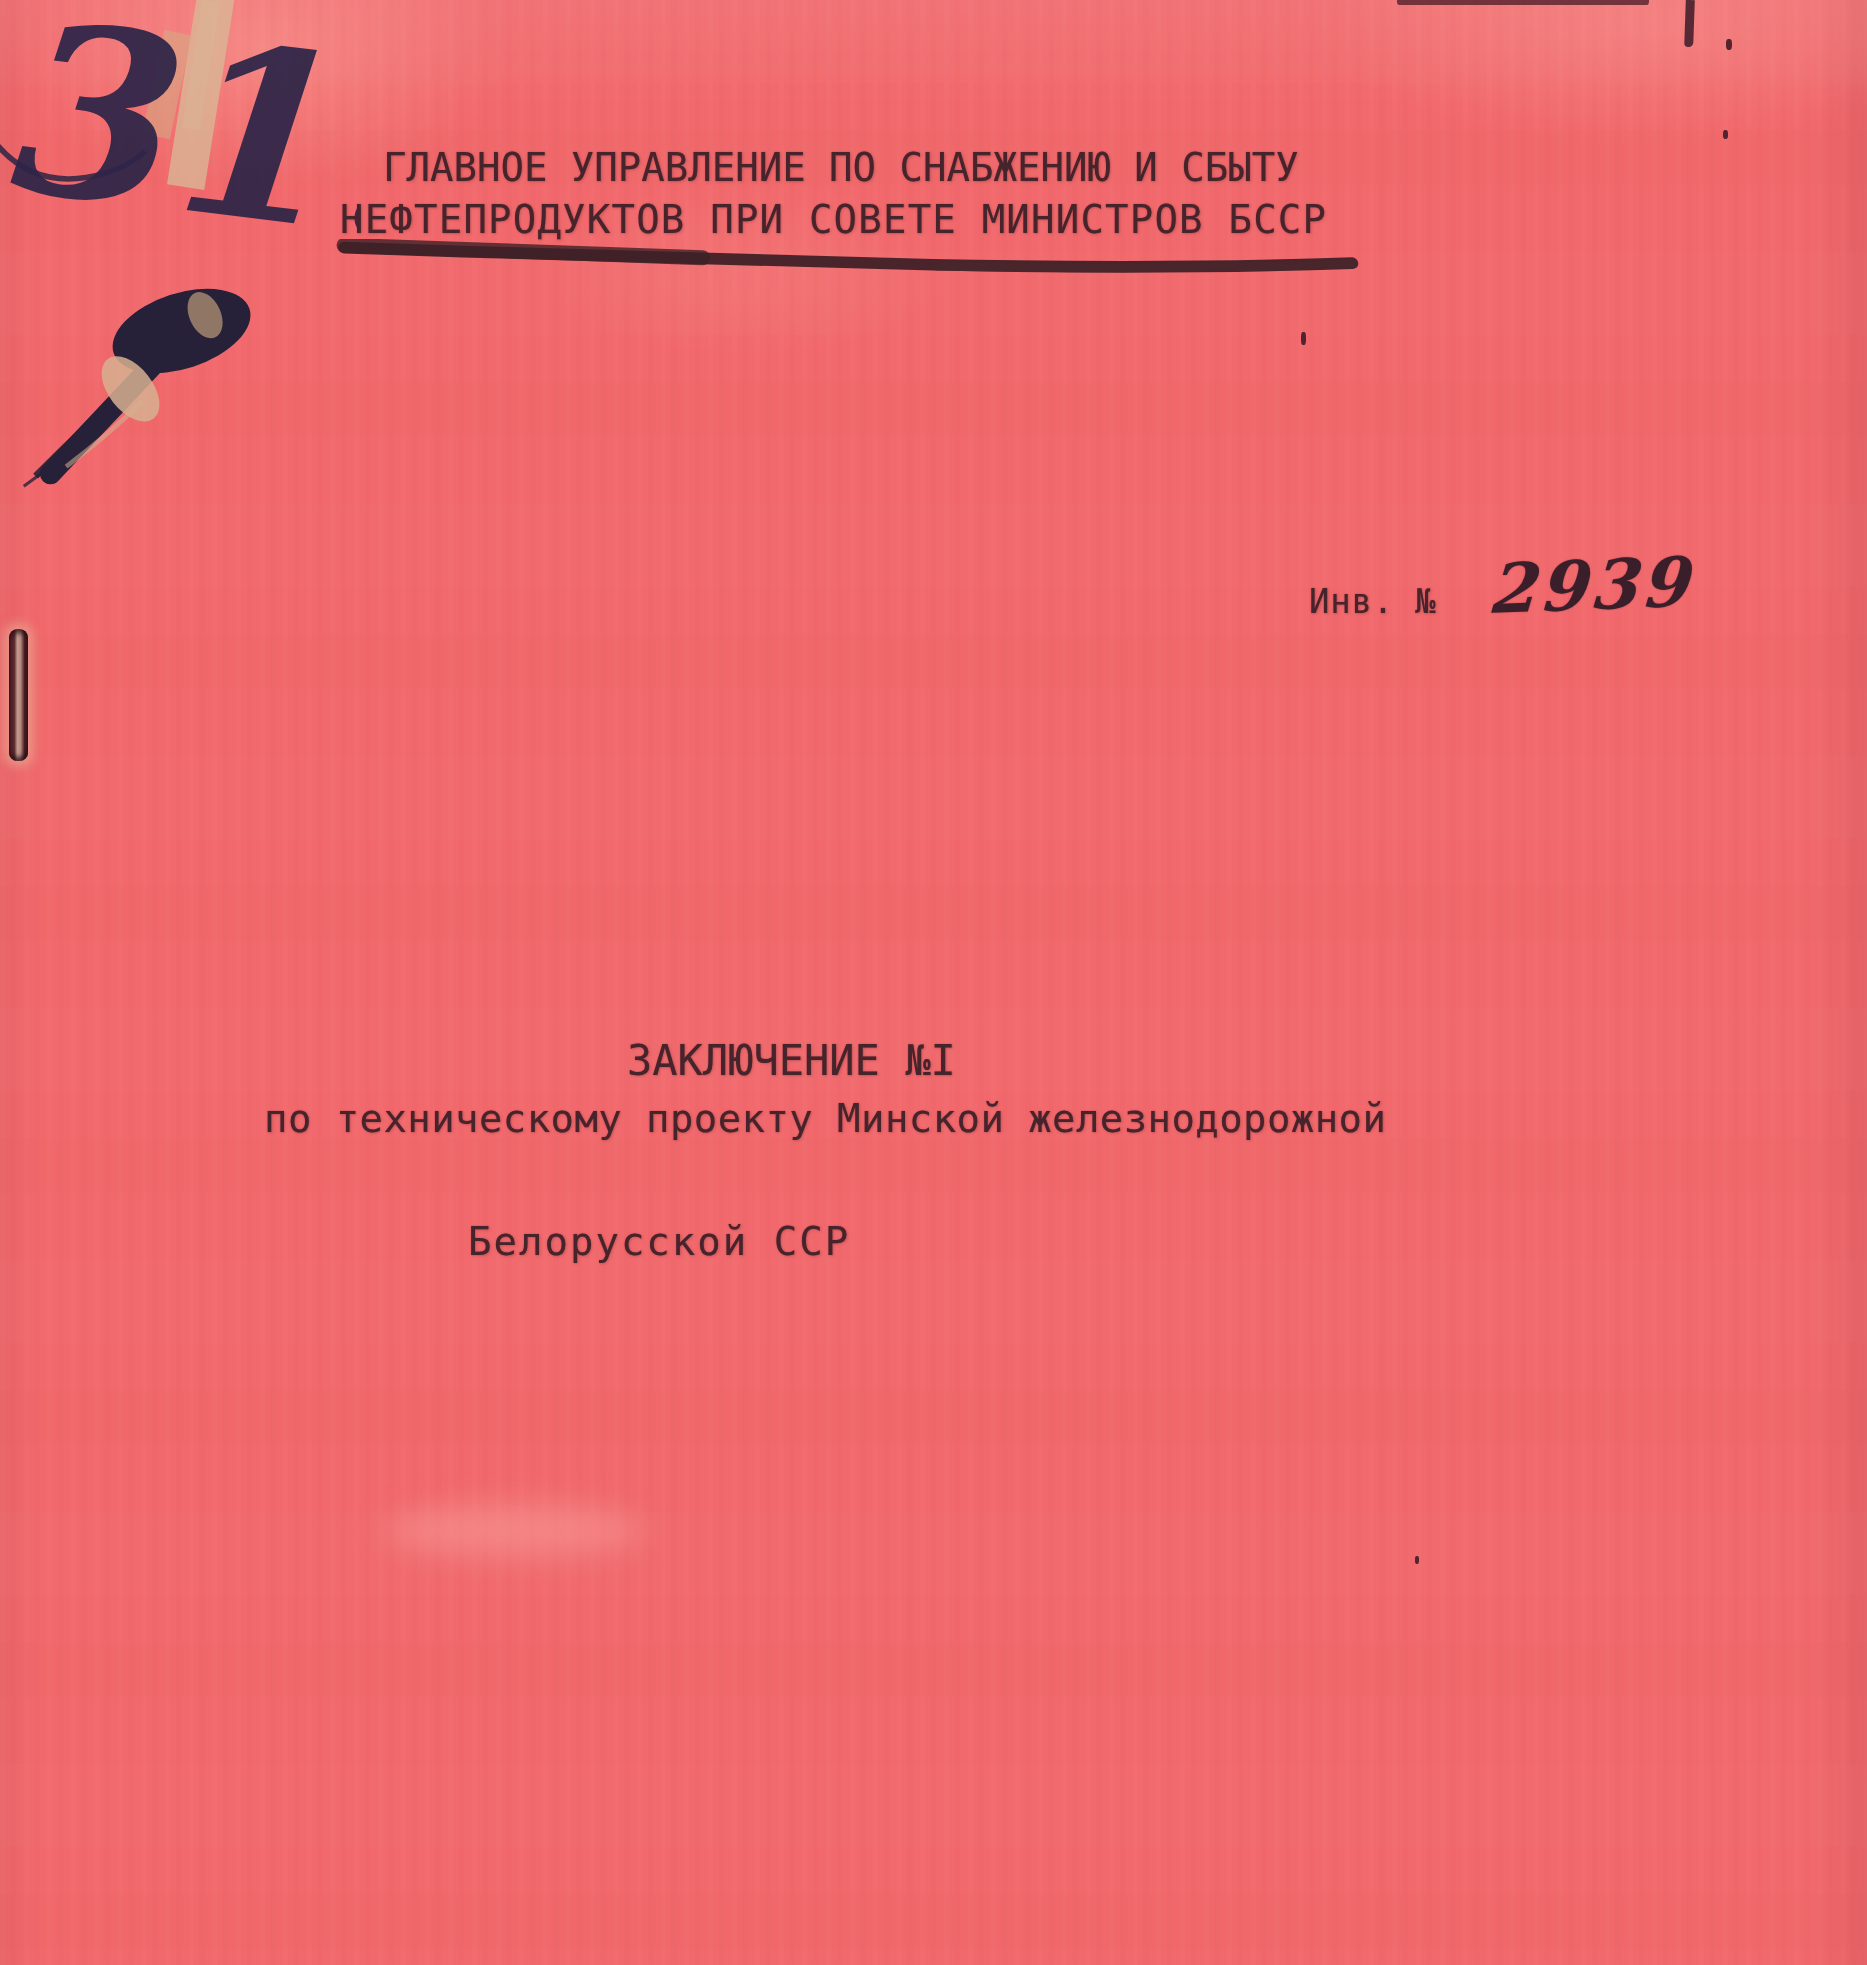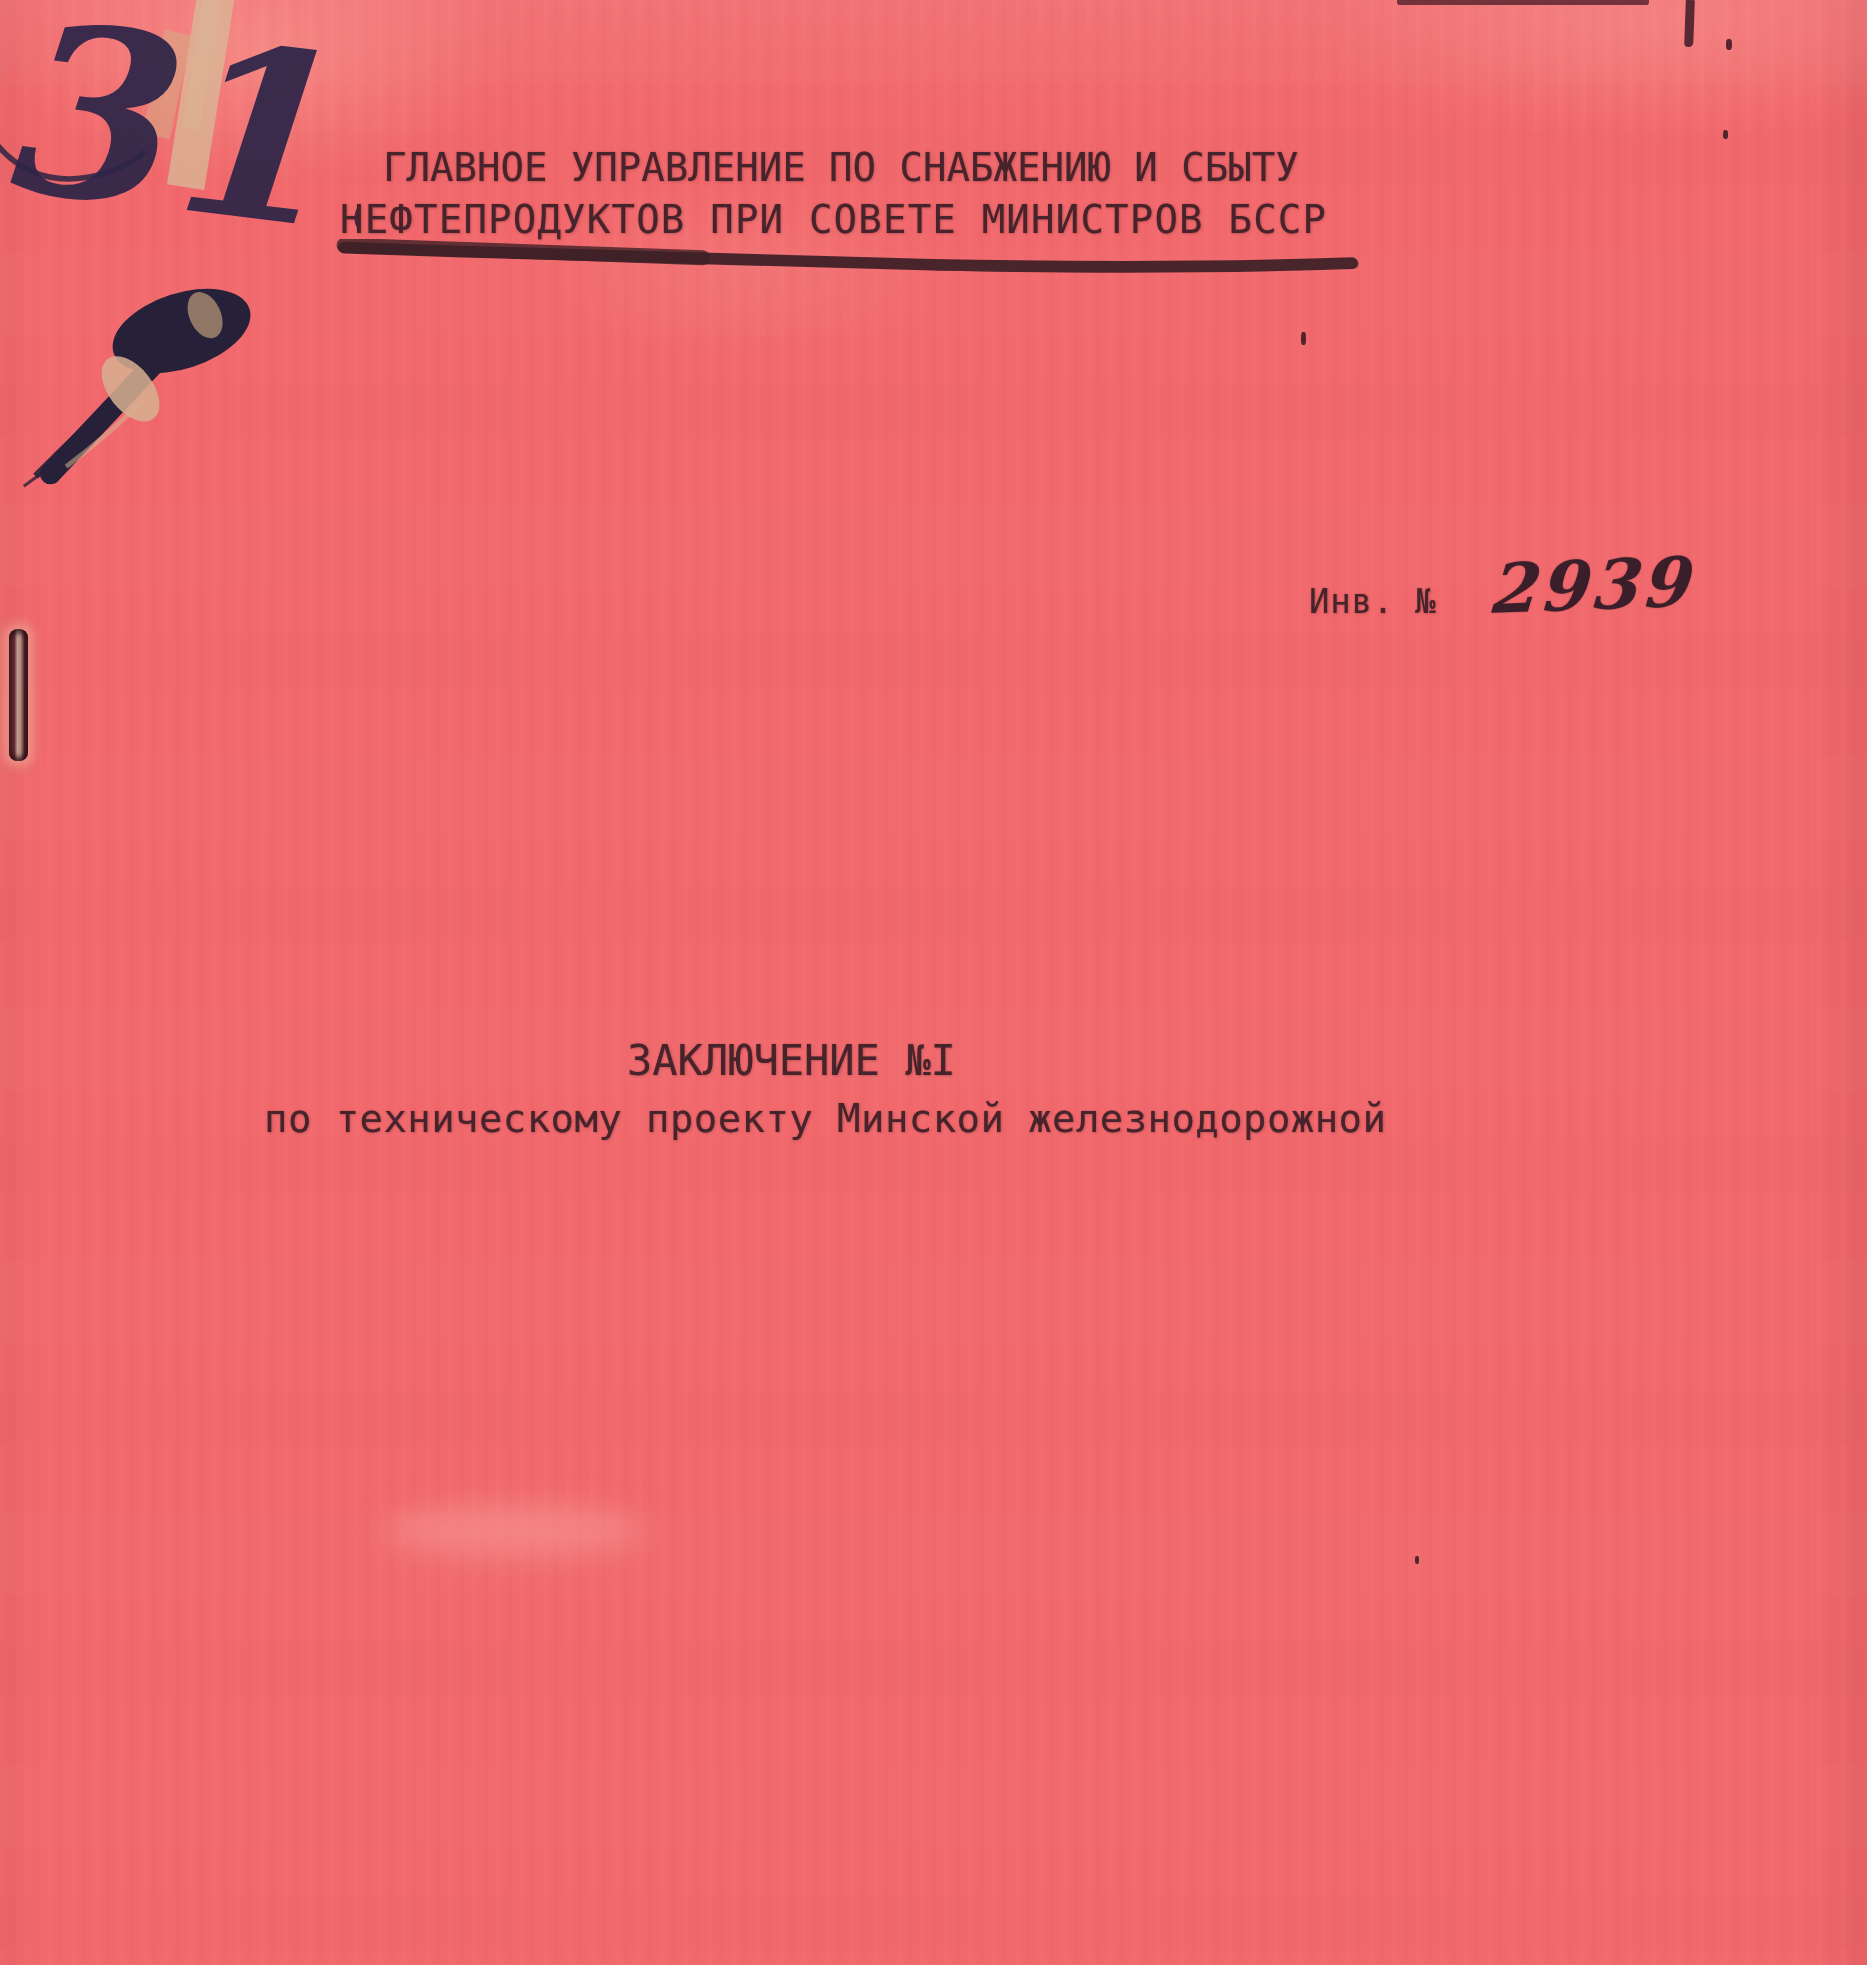--- a/index.html
+++ b/index.html
@@ -114,20 +114,21 @@
     <path d="M10 16 C 320 26 640 38 930 48" fill="none" stroke="#3f2127" stroke-width="38" stroke-linecap="round" opacity="0.8"></path>
     <path d="M1530 70 C 1900 78 2250 74 2600 64" fill="none" stroke="#4a262d" stroke-width="22" stroke-linecap="round" opacity="0.8"></path>
   </svg>
 
 
   <div class="typed inv-label">Инв. №</div>
   <div class="inv-num">2939</div>
 
   <div class="typed title1">ЗАКЛЮЧЕНИЕ №I</div>
   <div class="typed title2">по техническому проекту Минской железнодорожной</div>
+  <div class="typed title4">Белорусской ССР</div>
 
   <div class="edge-top-smear"></div>
   <div class="edge-top-stroke"></div>
   <div class="speck" style="left:1726px;top:39px;width:6.3px;height:11px;"></div>
   <div class="speck" style="left:1723px;top:130px;width:5.1px;height:9.4px;"></div>
   <div class="speck" style="left:1301px;top:332px;width:4.7px;height:13.4px;"></div>
   <div class="speck" style="left:1415px;top:1556px;width:3.9px;height:7.9px;"></div>
 
 </div>
 

